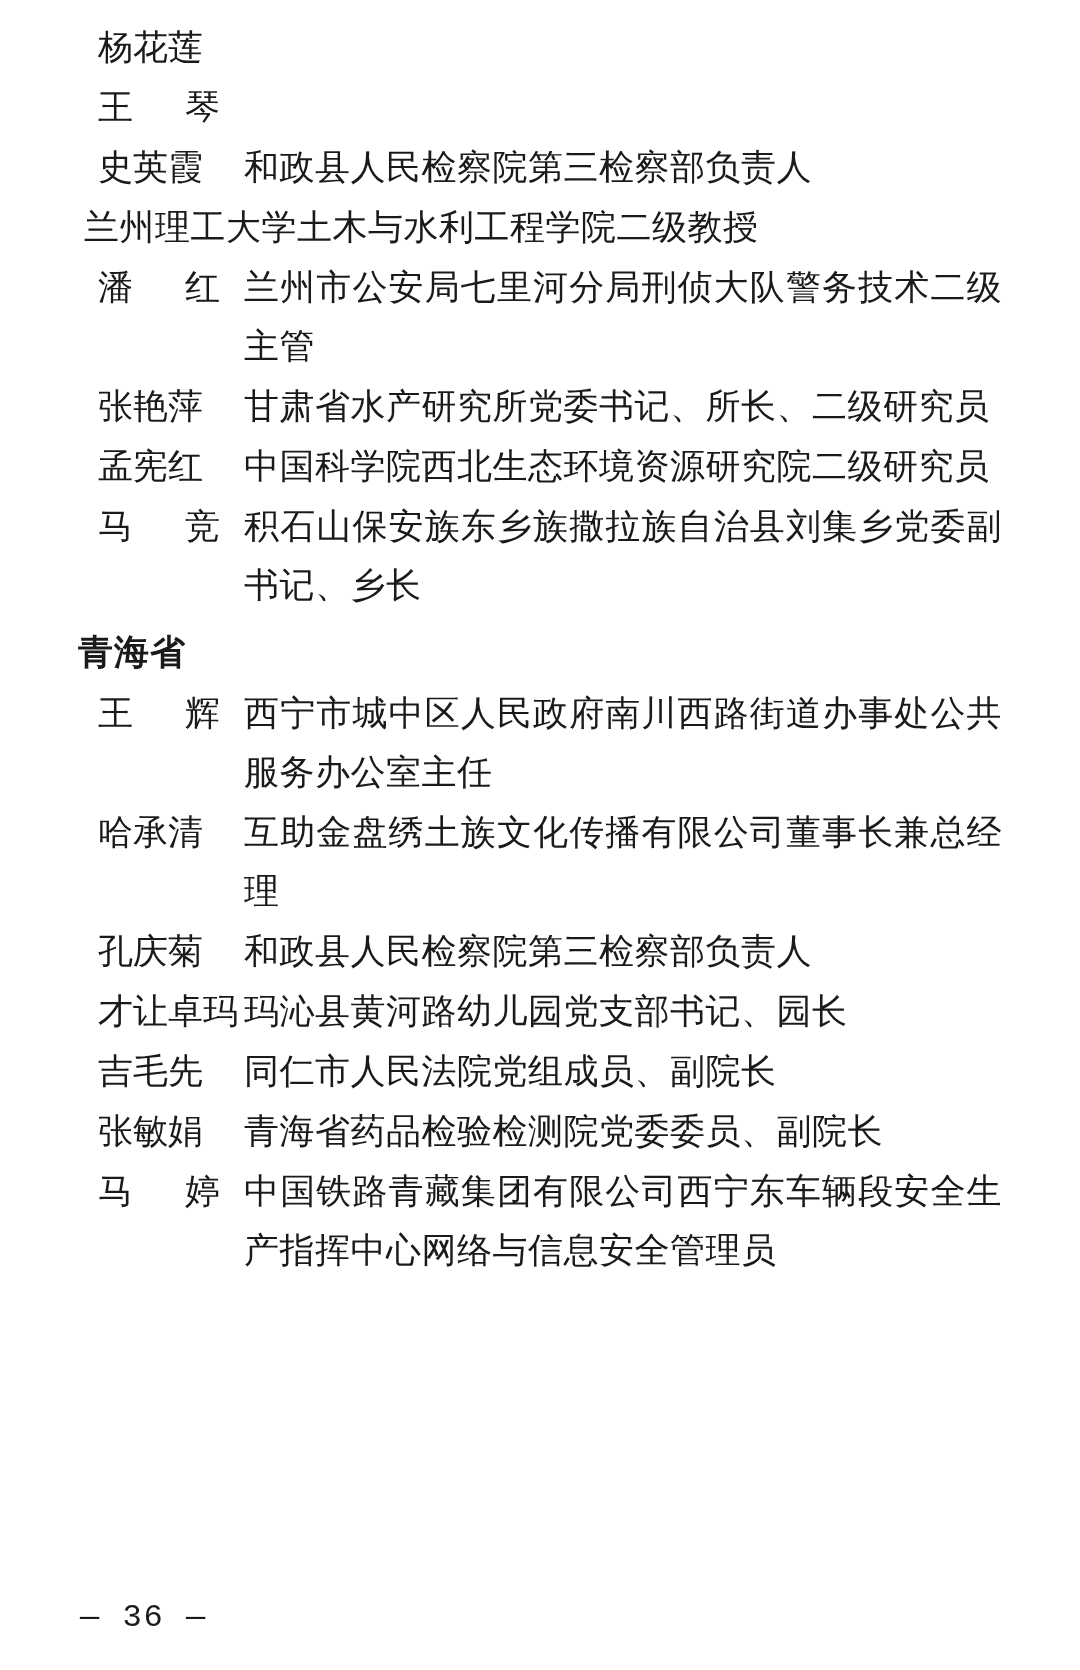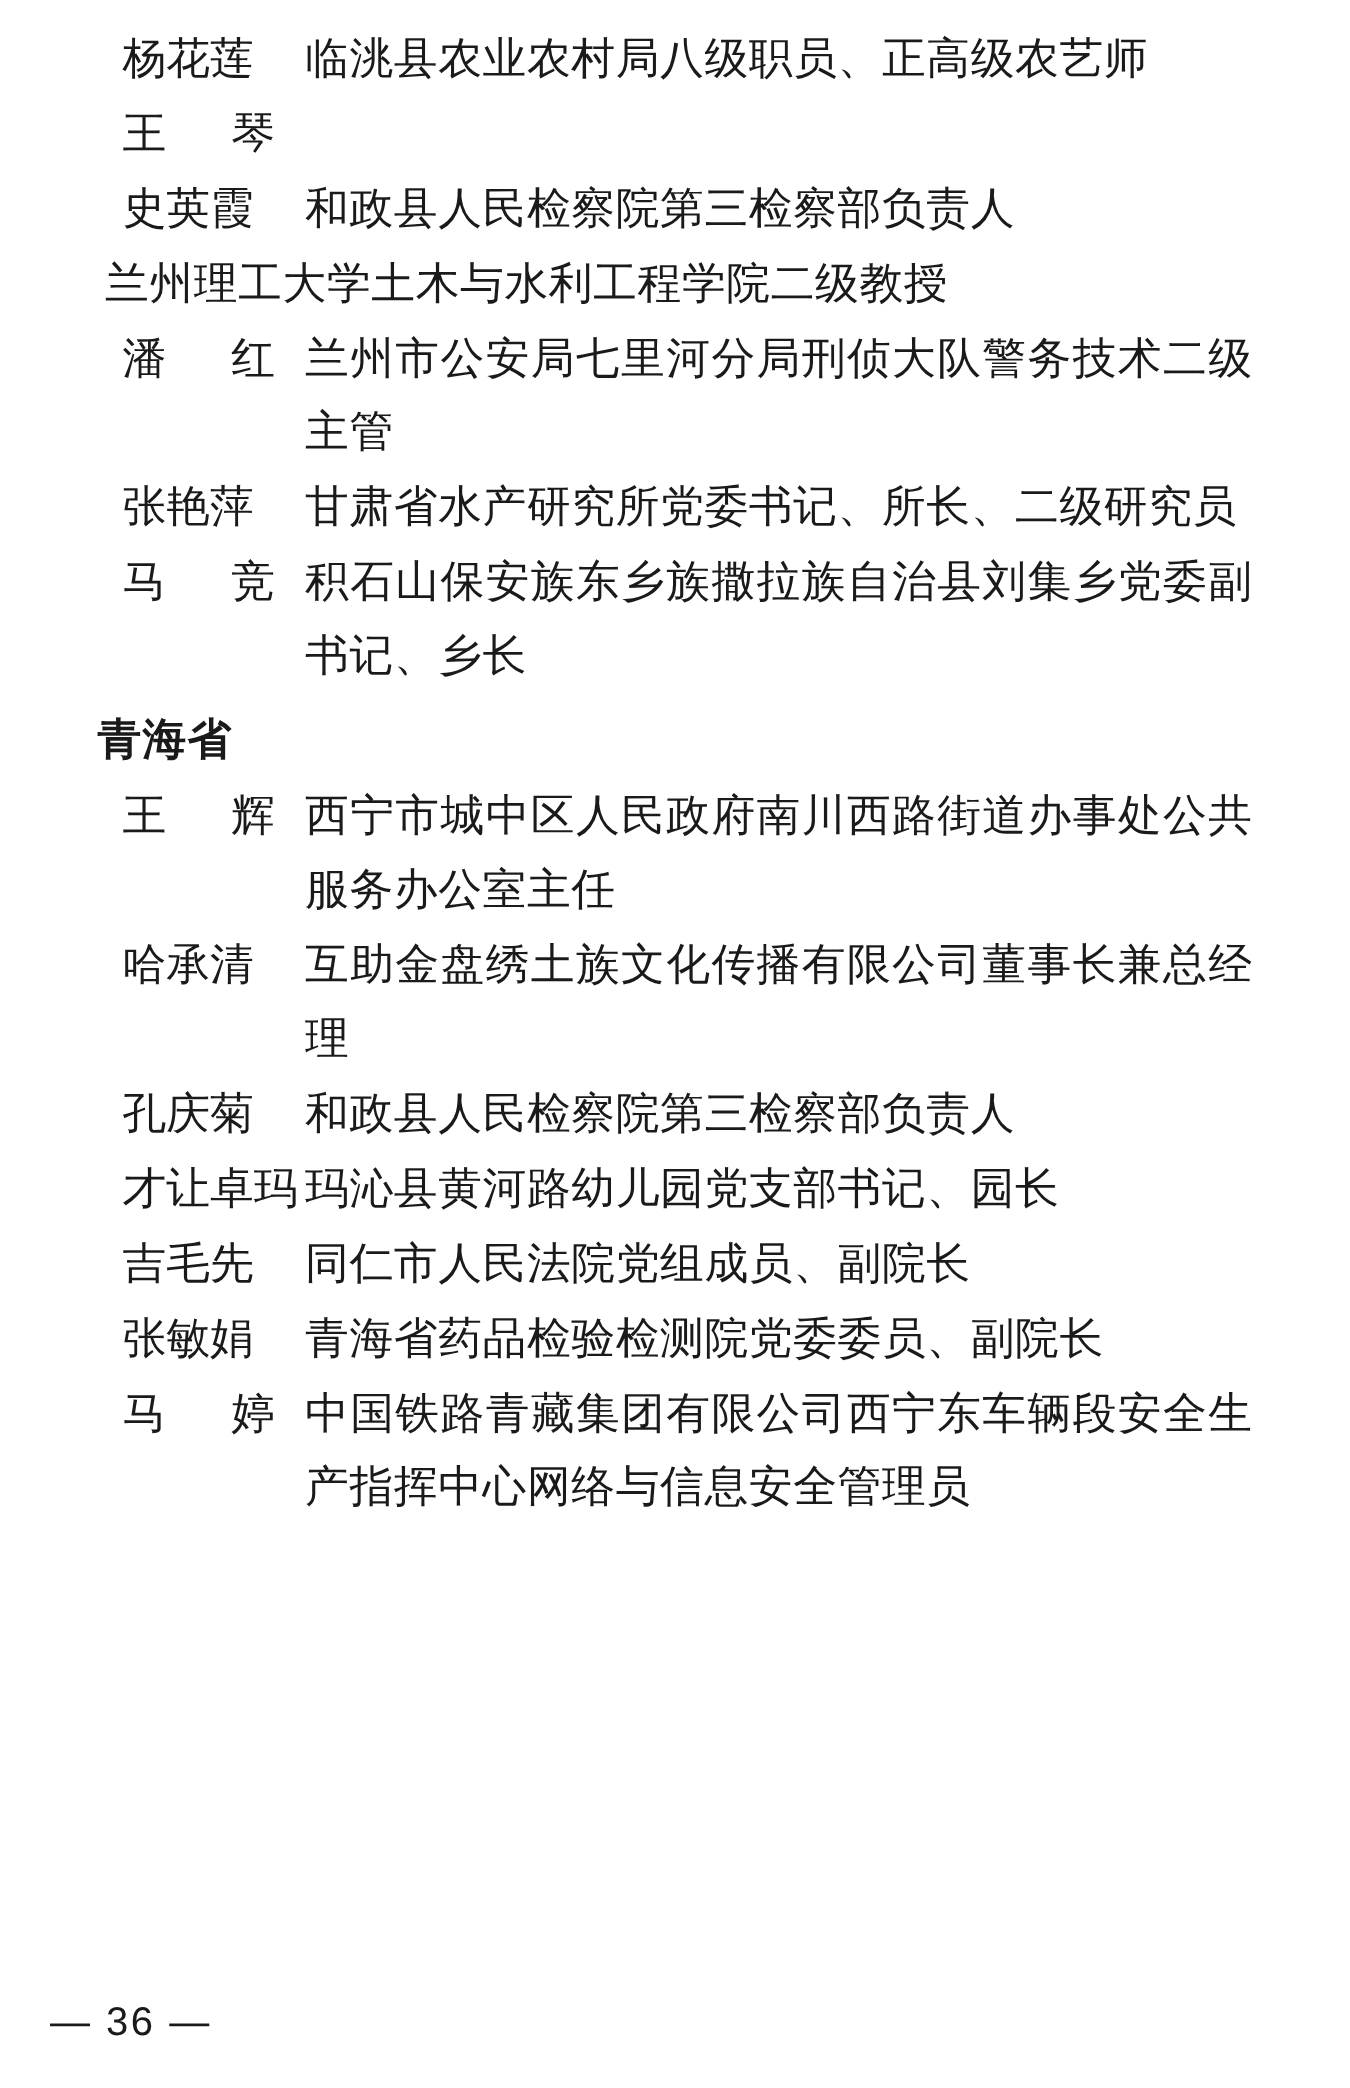--- a/index.html
+++ b/index.html
@@ -58,34 +58,33 @@
     line-height: 59px;
     margin: 8px 0 2px 0;
     letter-spacing: 1px;
   }
   .page-number {
     position: absolute;
     left: 0;
     right: 0;
     bottom: 34px;
     text-align: left;
-    padding-left: 40px;
+    padding-left: 80px;
     font-size: 32px;
     letter-spacing: 2px;
-    font-family: Liberation Sans, sans-serif;
+    font-family: Liberation Mono, monospace;
   }
 </style>
 </head>
 <body>
 
 <div class="page">
   <div id="content">
       <div class="entry">
         <div class="name">杨花莲</div>
-        <div class="title">临洮县农业农村局八级职员、正高级农艺师</div>
       </div>
       <div class="entry">
         <div class="name spaced">
           <span>王</span>
           <span>琴</span>
         </div>
       </div>
       <div class="entry">
         <div class="name">史英霞</div>
         <div class="title">和政县人民检察院第三检察部负责人</div>
@@ -96,20 +95,24 @@
       <div class="entry">
         <div class="name spaced">
           <span>潘</span>
           <span>红</span>
         </div>
         <div class="title">兰州市公安局七里河分局刑侦大队警务技术二级主管</div>
       </div>
       <div class="entry">
         <div class="name">张艳萍</div>
         <div class="title">甘肃省水产研究所党委书记、所长、二级研究员</div>
+      </div>
+      <div class="entry">
+        <div class="name">孟宪红</div>
+        <div class="title">中国科学院西北生态环境资源研究院二级研究员</div>
       </div>
       <div class="entry">
         <div class="name spaced">
           <span>马</span>
           <span>竞</span>
         </div>
         <div class="title">积石山保安族东乡族撒拉族自治县刘集乡党委副书记、乡长</div>
       </div>
       <div class="section-head">青海省</div>
       <div class="entry">

